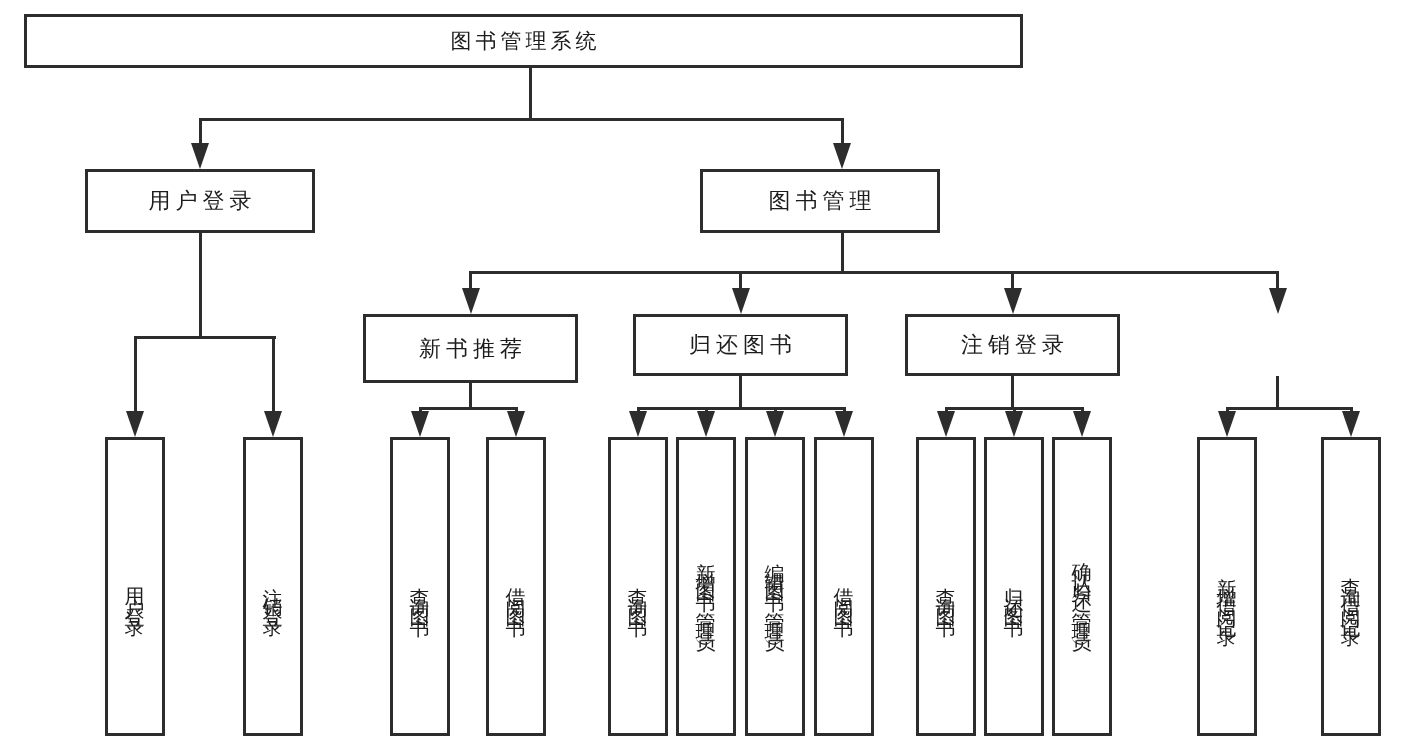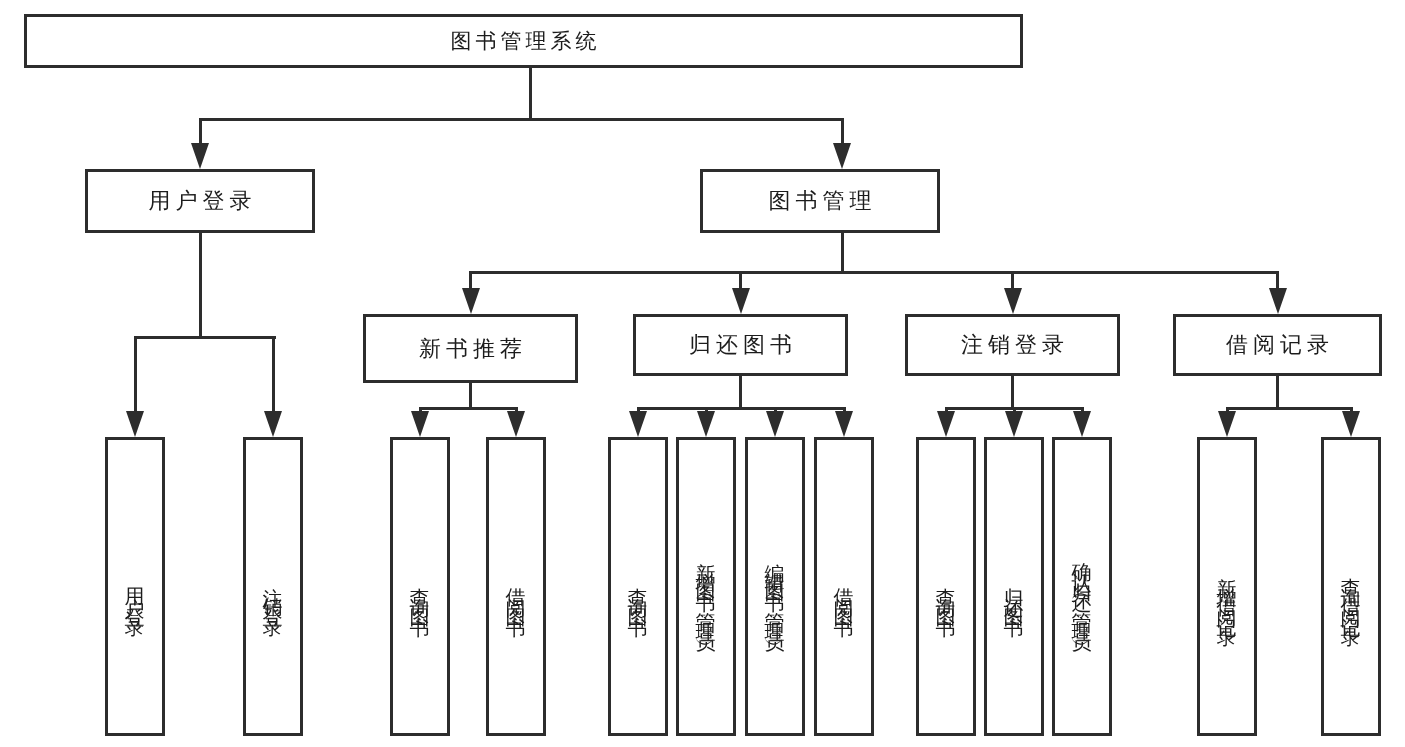--- a/index.html
+++ b/index.html
@@ -82,23 +82,20 @@
 
   <div class="box" style="left:363px;top:314px;width:215px;height:69px">
     <span class="label h-label">新书推荐</span>
   </div>
   <div class="box" style="left:633px;top:314px;width:215px;height:62px">
     <span class="label h-label">归还图书</span>
   </div>
   <div class="box" style="left:905px;top:314px;width:215px;height:62px">
     <span class="label h-label">注销登录</span>
   </div>
-  <div class="box" style="left:1173px;top:314px;width:209px;height:62px">
-    <span class="label h-label">借阅记录</span>
-  </div>
 
   <div class="vl" style="left:469px;top:376px;height:34px"></div>
   <div class="hl" style="left:418.5px;top:407px;width:99px"></div>
   <div class="drop" style="left:418.5px;top:407px;height:4px"></div>
   <div class="drop" style="left:514.5px;top:407px;height:4px"></div>
 
   <div class="vl" style="left:739px;top:376px;height:34px"></div>
   <div class="hl" style="left:636.5px;top:407px;width:209px"></div>
   <div class="drop" style="left:636.5px;top:407px;height:4px"></div>
   <div class="drop" style="left:704.5px;top:407px;height:4px"></div>

